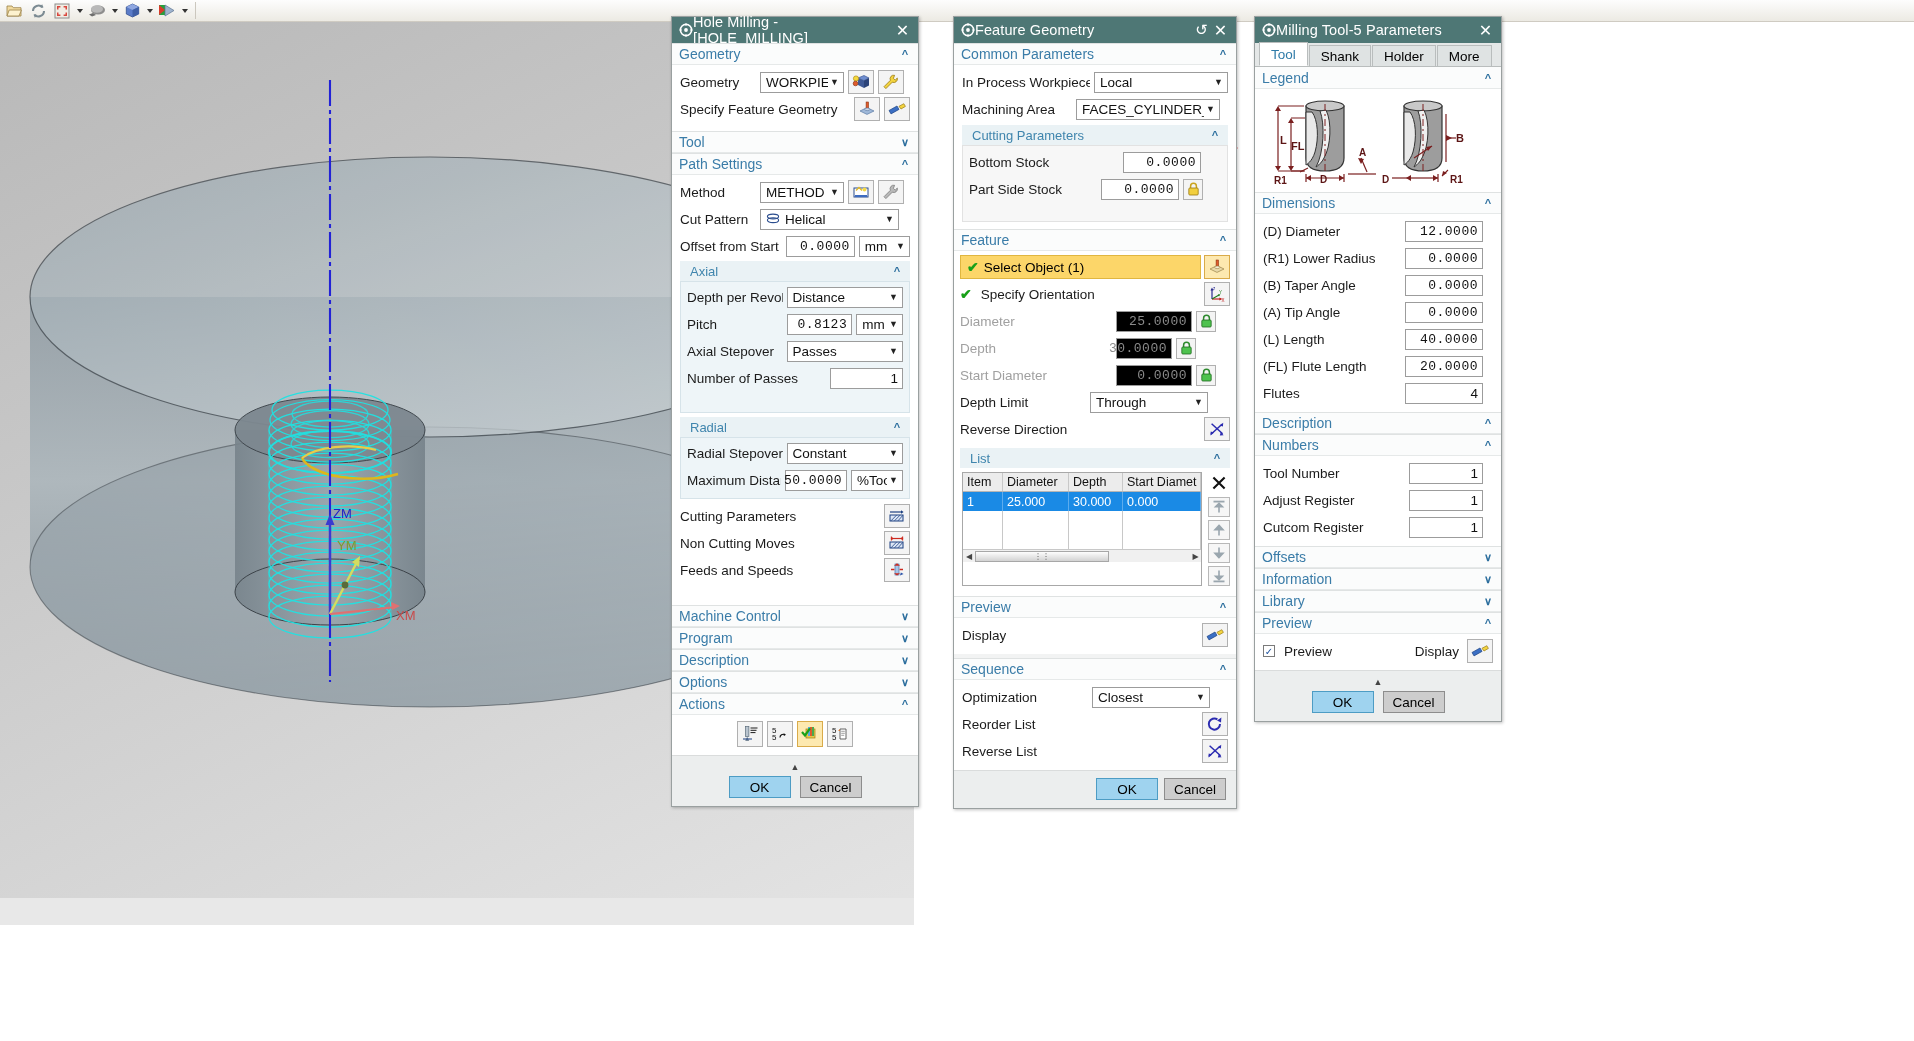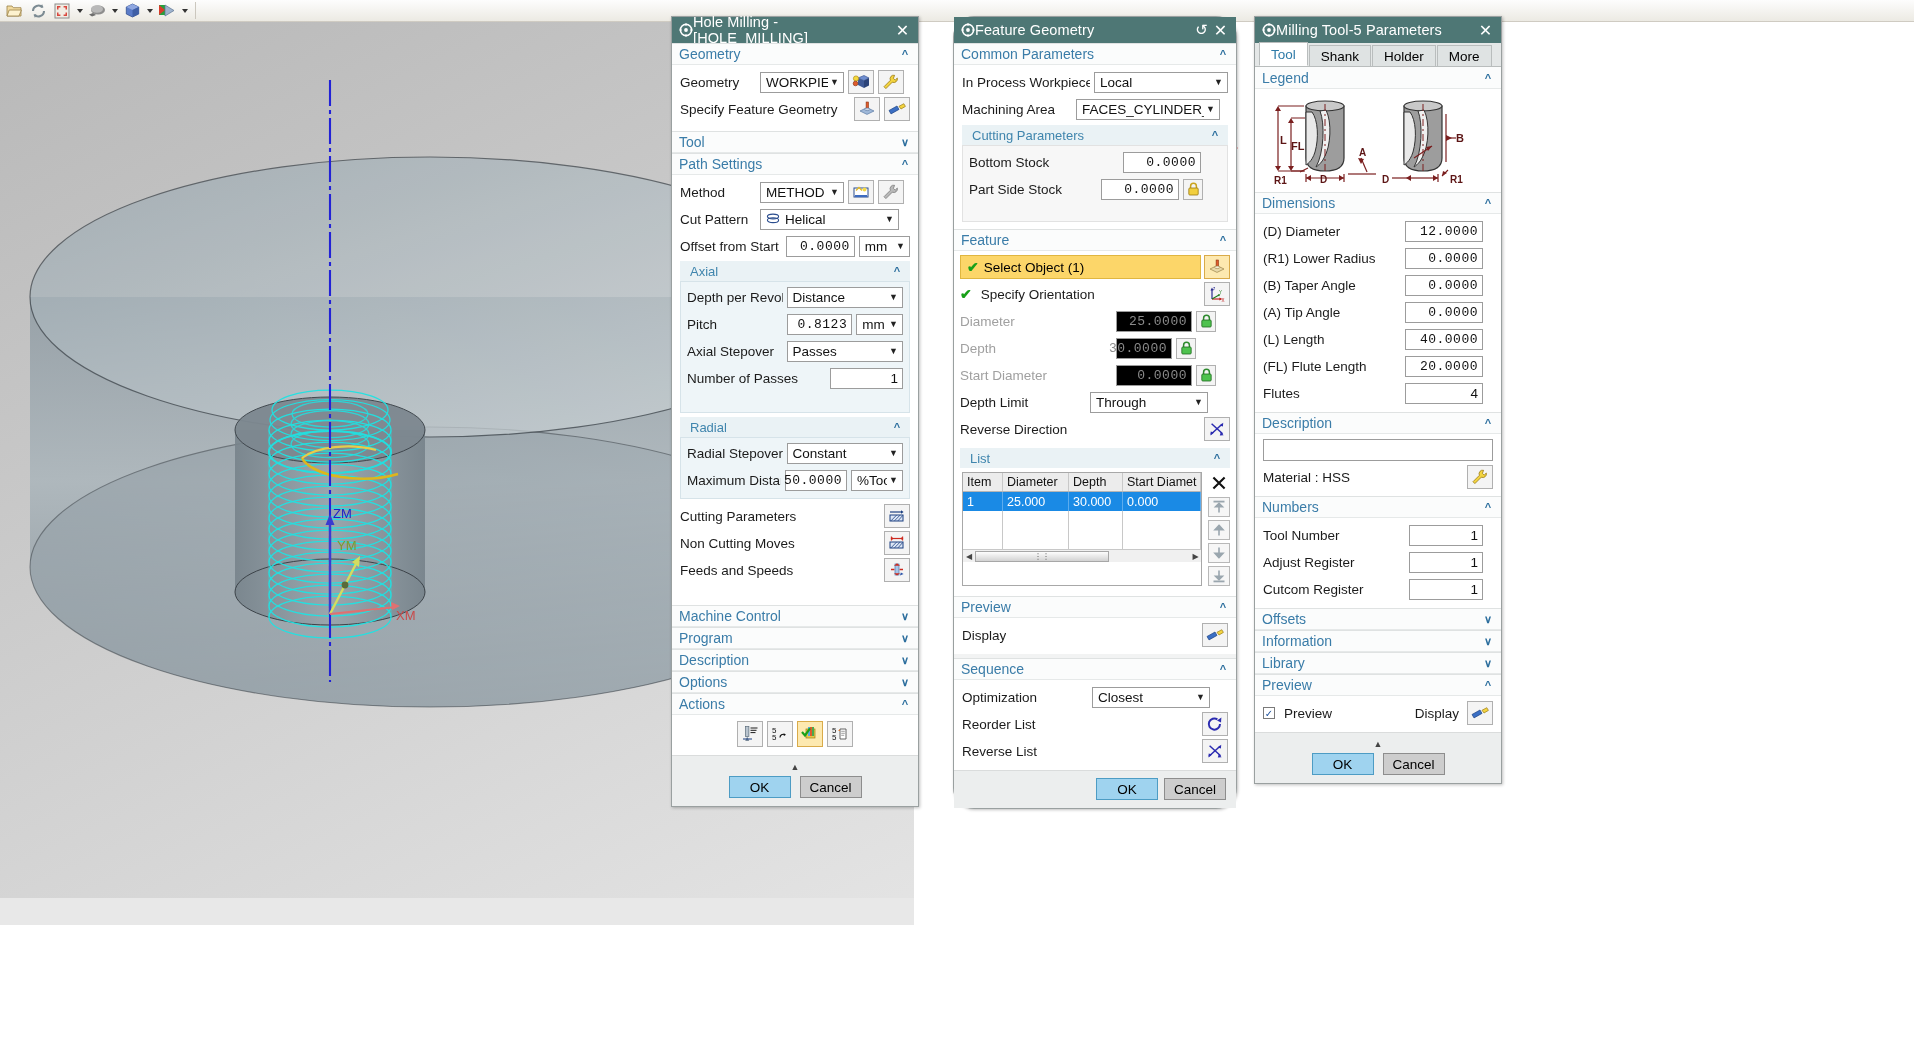--- a/index.html
+++ b/index.html
@@ -566,21 +566,21 @@
 
   <div class="dlg-foot">
     <div class="grip">▲</div>
     <div class="btnrow" style="justify-content:center; gap:9px;">
       <div class="pbtn ok">OK</div>
       <div class="pbtn cancel">Cancel</div>
     </div>
   </div>
 </div>
 
-<div class="dlg" id="dlg-feat" style="left:953px; top:16px; width:284px;border-radius:21px;">
+<div class="dlg" id="dlg-feat" style="left:953px; top:16px; width:284px;">
   <div class="dlg-title">
     <span class="t-ico">
       <svg width="14" height="14" viewBox="0 0 14 14">
           <circle cx="7" cy="7" r="5.6" fill="none" stroke="#fff" stroke-width="1.6"></circle>
           <circle cx="7" cy="7" r="1.9" fill="#fff"></circle>
           <g stroke="#fff" stroke-width="1.7">
             <path d="M7 .6v2M7 11.4v2M.6 7h2M11.4 7h2"></path>
           </g>
         </svg>
     </span>
@@ -968,32 +968,20 @@
       <div class="row" style="margin-bottom:0">
         <span class="lbl" style="width:138px">Flutes</span>
         <div class="num plain" style="width:78px">4</div>
       </div>
     </div>
 
     <div class="grp">
       <span class="gl">Description</span>
       <span class="chev">^</span>
     </div>
-    <div class="panel">
-      <div class="descinput"></div>
-      <div class="row" style="margin-top:4px; margin-bottom:0">
-        <span class="lbl">Material : HSS</span>
-        <span class="spacer"></span>
-        <div class="btnbox">
-          <svg width="18" height="16" viewBox="0 0 18 16">
-              <path d="M12.6 1.3a3.6 3.6 0 0 0-4.2 5L2 12.7l1.9 1.9 6.4-6.4a3.6 3.6 0 0 0 5-4.2l-2.1 2.1-1.8-1.8z" fill="#f3d43f" stroke="#9a7a14" stroke-width=".8"></path>
-            </svg>
-        </div>
-      </div>
-    </div>
 
     <div class="grp">
       <span class="gl">Numbers</span>
       <span class="chev">^</span>
     </div>
     <div class="panel">
       <div class="row">
         <span class="lbl" style="width:142px">Tool Number</span>
         <div class="num plain" style="width:74px">1</div>
       </div>

